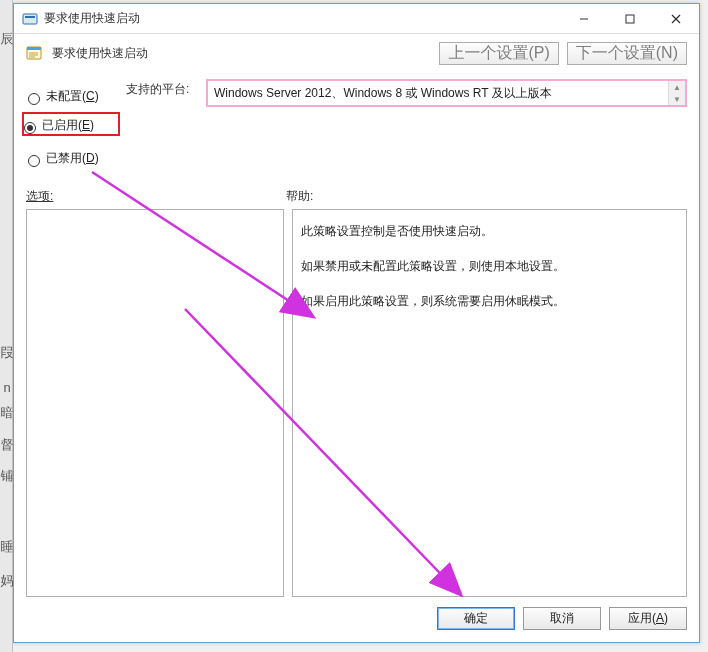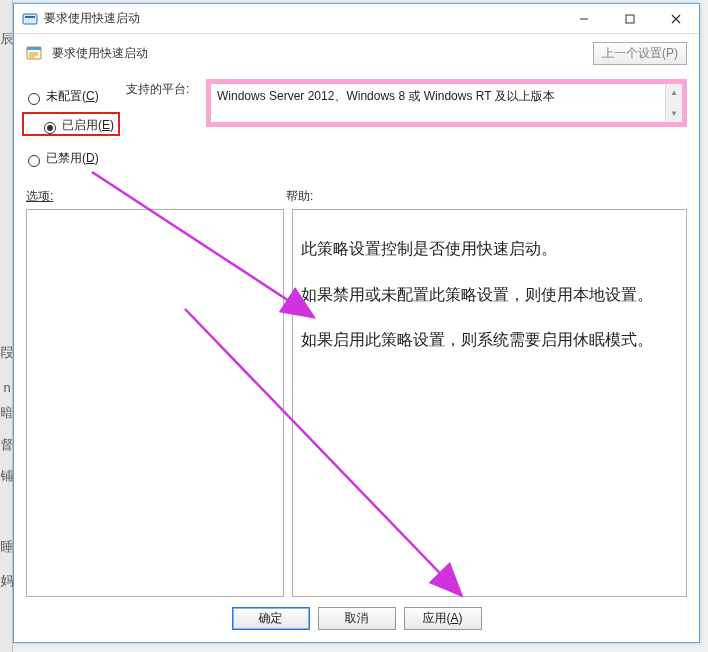--- a/index.html
+++ b/index.html
@@ -92,21 +92,21 @@
       flex: 1;
       color: #333;
       font-size: 12px;
     }
     .nav-btn {
       min-width: 86px;
       height: 23px;
       background: linear-gradient(#fdfdfd,#ececec);
       border: 1px solid #adadad;
       color: #808080;
-      font-size: 12px;
+      font-size: 16px;
       margin-left: 8px;
       padding: 0 8px;
       cursor: default;
     }
     .config-section {
       display: flex;
       gap: 10px;
     }
     .radio-col {
       width: 90px;
@@ -114,21 +114,21 @@
     }
     .radio-row {
       display: flex;
       align-items: flex-end;
       height: 24px;
       margin-bottom: 7px;
       padding-left: 2px;
     }
     .radio-row.highlighted {
       border: 2px solid #e12020;
-      padding-left: 20px;
+      padding-left: 0;
       margin-left: -4px;
       margin-right: -4px;
       padding-right: 4px;
     }
     .radio-outer {
       width: 12px; height: 12px;
       border: 1px solid #333;
       border-radius: 50%;
       display: inline-flex;
       align-items: center;
@@ -166,22 +166,22 @@
       font-size: 12px;
       resize: none;
     }
     .platform-row {
       display: flex;
       margin-top: 2px;
       justify-content: space-between;
     }
     .platform-box {
       flex: 1;
-      height: 48px;
-      border: 5px solid #f9a8d4;
+      height: 28px;
+      border: 2px solid #f9a8d4;
       background: #fff;
       display: flex;
       position: relative;
     }
     .platform-text {
       flex: 1;
       padding: 4px 6px;
       color: #222;
       font-size: 12px;
     }
@@ -223,29 +223,29 @@
     .panel {
       border: 1px solid #b0b0b0;
       background: #fff;
       overflow: hidden;
     }
     .panel-options {
       width: 258px;
     }
     .panel-help {
       flex: 1;
-      padding: 18px 8px;
+      padding: 6px 8px;
       color: #222;
       line-height: 2.6;
-      font-size: 16px;
+      font-size: 12px;
     }
     .panel-help p { margin-bottom: 4px; }
     .footer {
       display: flex;
-      justify-content: center;
+      justify-content: flex-end;
       gap: 8px;
       padding-top: 10px;
       height: 35px;
     }
     .btn {
       min-width: 78px;
       height: 23px;
       background: linear-gradient(#fdfdfd,#e8e8e8);
       border: 1px solid #999;
       font-size: 12px;
@@ -313,20 +313,21 @@
         <svg width="18" height="18" viewBox="0 0 18 18">
           <rect x="1" y="2" width="14" height="12" rx="1" fill="#fff8e0" stroke="#c09020"></rect>
           <rect x="1" y="2" width="14" height="3" fill="#4aa3df"></rect>
           <line x1="3" y1="8" x2="12" y2="8" stroke="#c0a030"></line>
           <line x1="3" y1="10" x2="12" y2="10" stroke="#c0a030"></line>
           <line x1="3" y1="12" x2="9" y2="12" stroke="#c0a030"></line>
         </svg>
       </span>
       <span class="policy-title">要求使用快速启动</span>
       <button class="nav-btn"><span>上一个设置(P)</span></button>
+      <button class="nav-btn"><span>下一个设置(N)</span></button>
     </div>
 
     <div class="config-section">
       <div class="radio-col">
         <div class="radio-row">
           <span class="radio-outer"></span>
           <span class="radio-label"><span>未配置(</span><u>C</u><span>)</span></span>
         </div>
         <div class="radio-row selected highlighted">
           <span class="radio-outer">

